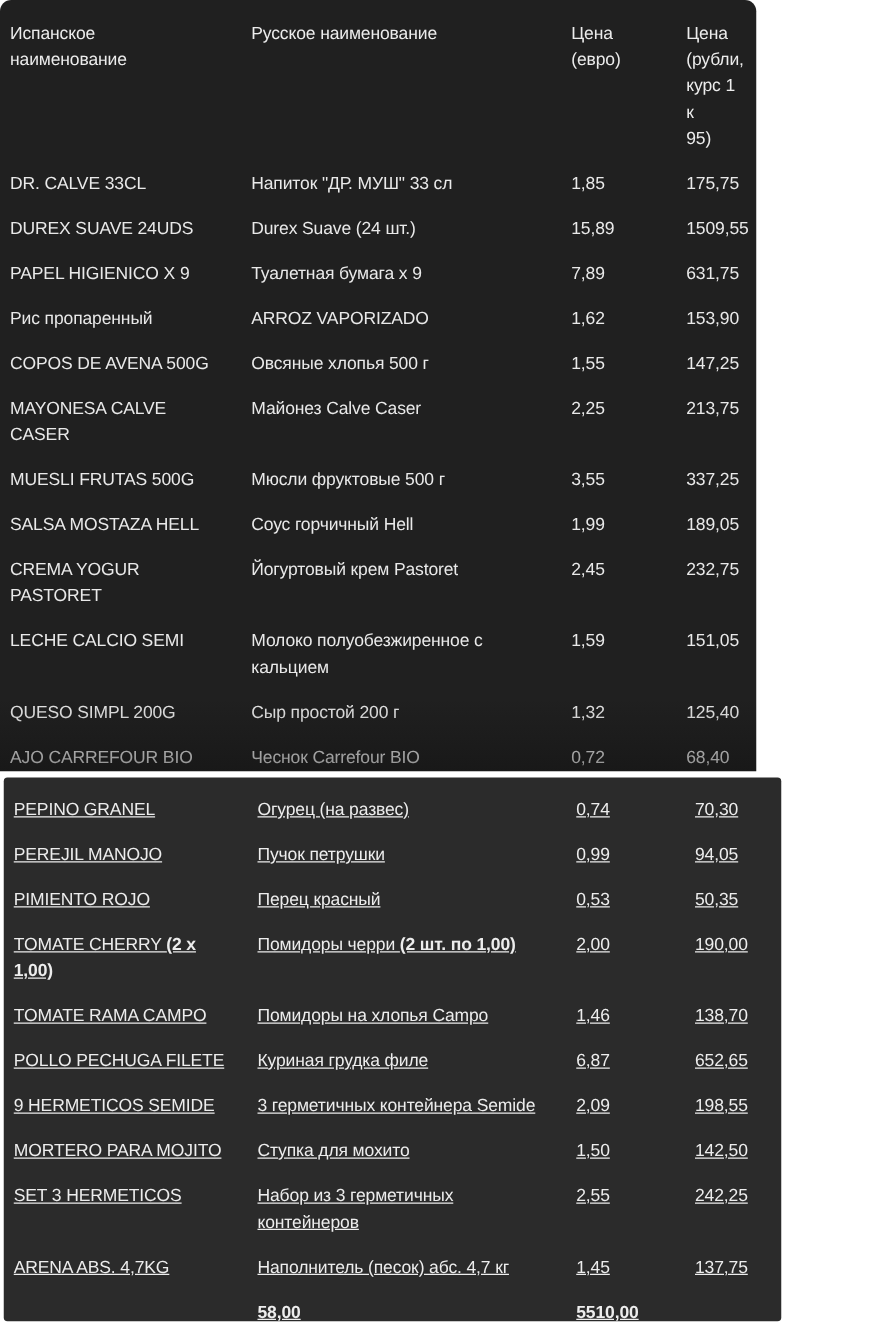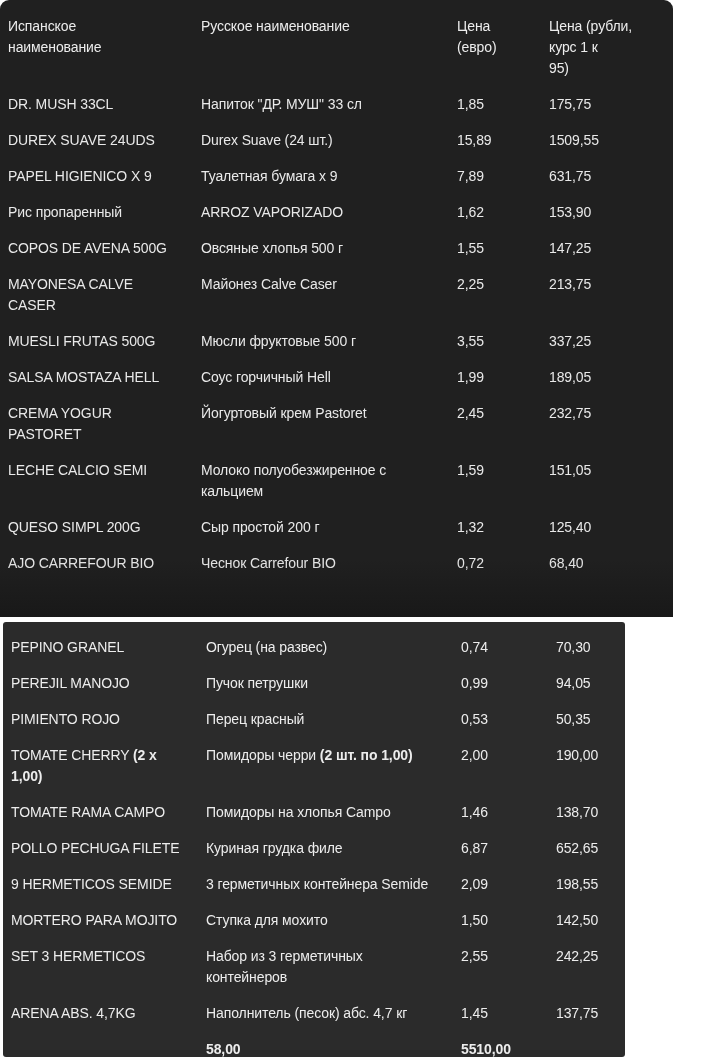--- a/index.html
+++ b/index.html
@@ -6,21 +6,21 @@
   body{
     width:701px;height:1060px;
     background:#ffffff;
     font-family:"Liberation Sans","DejaVu Sans",sans-serif;
     position:relative;overflow:hidden;
   }
   .stage{position:relative;width:701px;height:1060px;background:#ffffff;}
 
   
   .section-top{
-    position:absolute;left:0;top:0;width:673px;height:617px;
+    position:absolute;left:0;top:0;width:605px;height:617px;
     background:#202020;
     border-radius:9px 9px 0 0;
     overflow:hidden;
     padding:9px 8px 0 8px;
     box-sizing:border-box;
   }
   .section-top::after{
     content:"";position:absolute;left:0;bottom:0;width:100%;height:58px;
     background:linear-gradient(to bottom, rgba(24,24,24,0), rgba(14,14,14,0.42));
     pointer-events:none;
@@ -43,21 +43,21 @@
   }
   .section-bottom .row{grid-template-columns:195px 255px 95px 1fr;}
 
   .cell{
     font-size:14px;line-height:21px;
     letter-spacing:-0.1px;
     color:#e9e9e9;
     white-space:pre-line;
     padding-right:14px;
   }
-  .section-bottom .cell{color:#ededed;}
+  .section-bottom .cell{color:#ededed;text-decoration:underline;}
   .row.header .cell{color:#ececec;}
   .row.total .cell{font-weight:700;}
   .cell b{font-weight:700;white-space:pre-line;}
 </style>
 </head>
 <body>
 
 <div class="stage">
 
   <section class="section-top">
@@ -66,21 +66,21 @@
       <div class="cell">Испанское
 наименование</div>
       <div class="cell">Русское наименование</div>
       <div class="cell">Цена
 (евро)</div>
       <div class="cell">Цена (рубли, курс 1 к
 95)</div>
     </div>
 
     <div class="row">
-      <div class="cell">DR. MUSH 33CL</div>
+      <div class="cell">DR. CALVE 33CL</div>
       <div class="cell">Напиток "ДР. МУШ" 33 сл</div>
       <div class="cell">1,85</div>
       <div class="cell">175,75</div>
     </div>
     <div class="row">
       <div class="cell">DUREX SUAVE 24UDS</div>
       <div class="cell">Durex Suave (24 шт.)</div>
       <div class="cell">15,89</div>
       <div class="cell">1509,55</div>
     </div>

